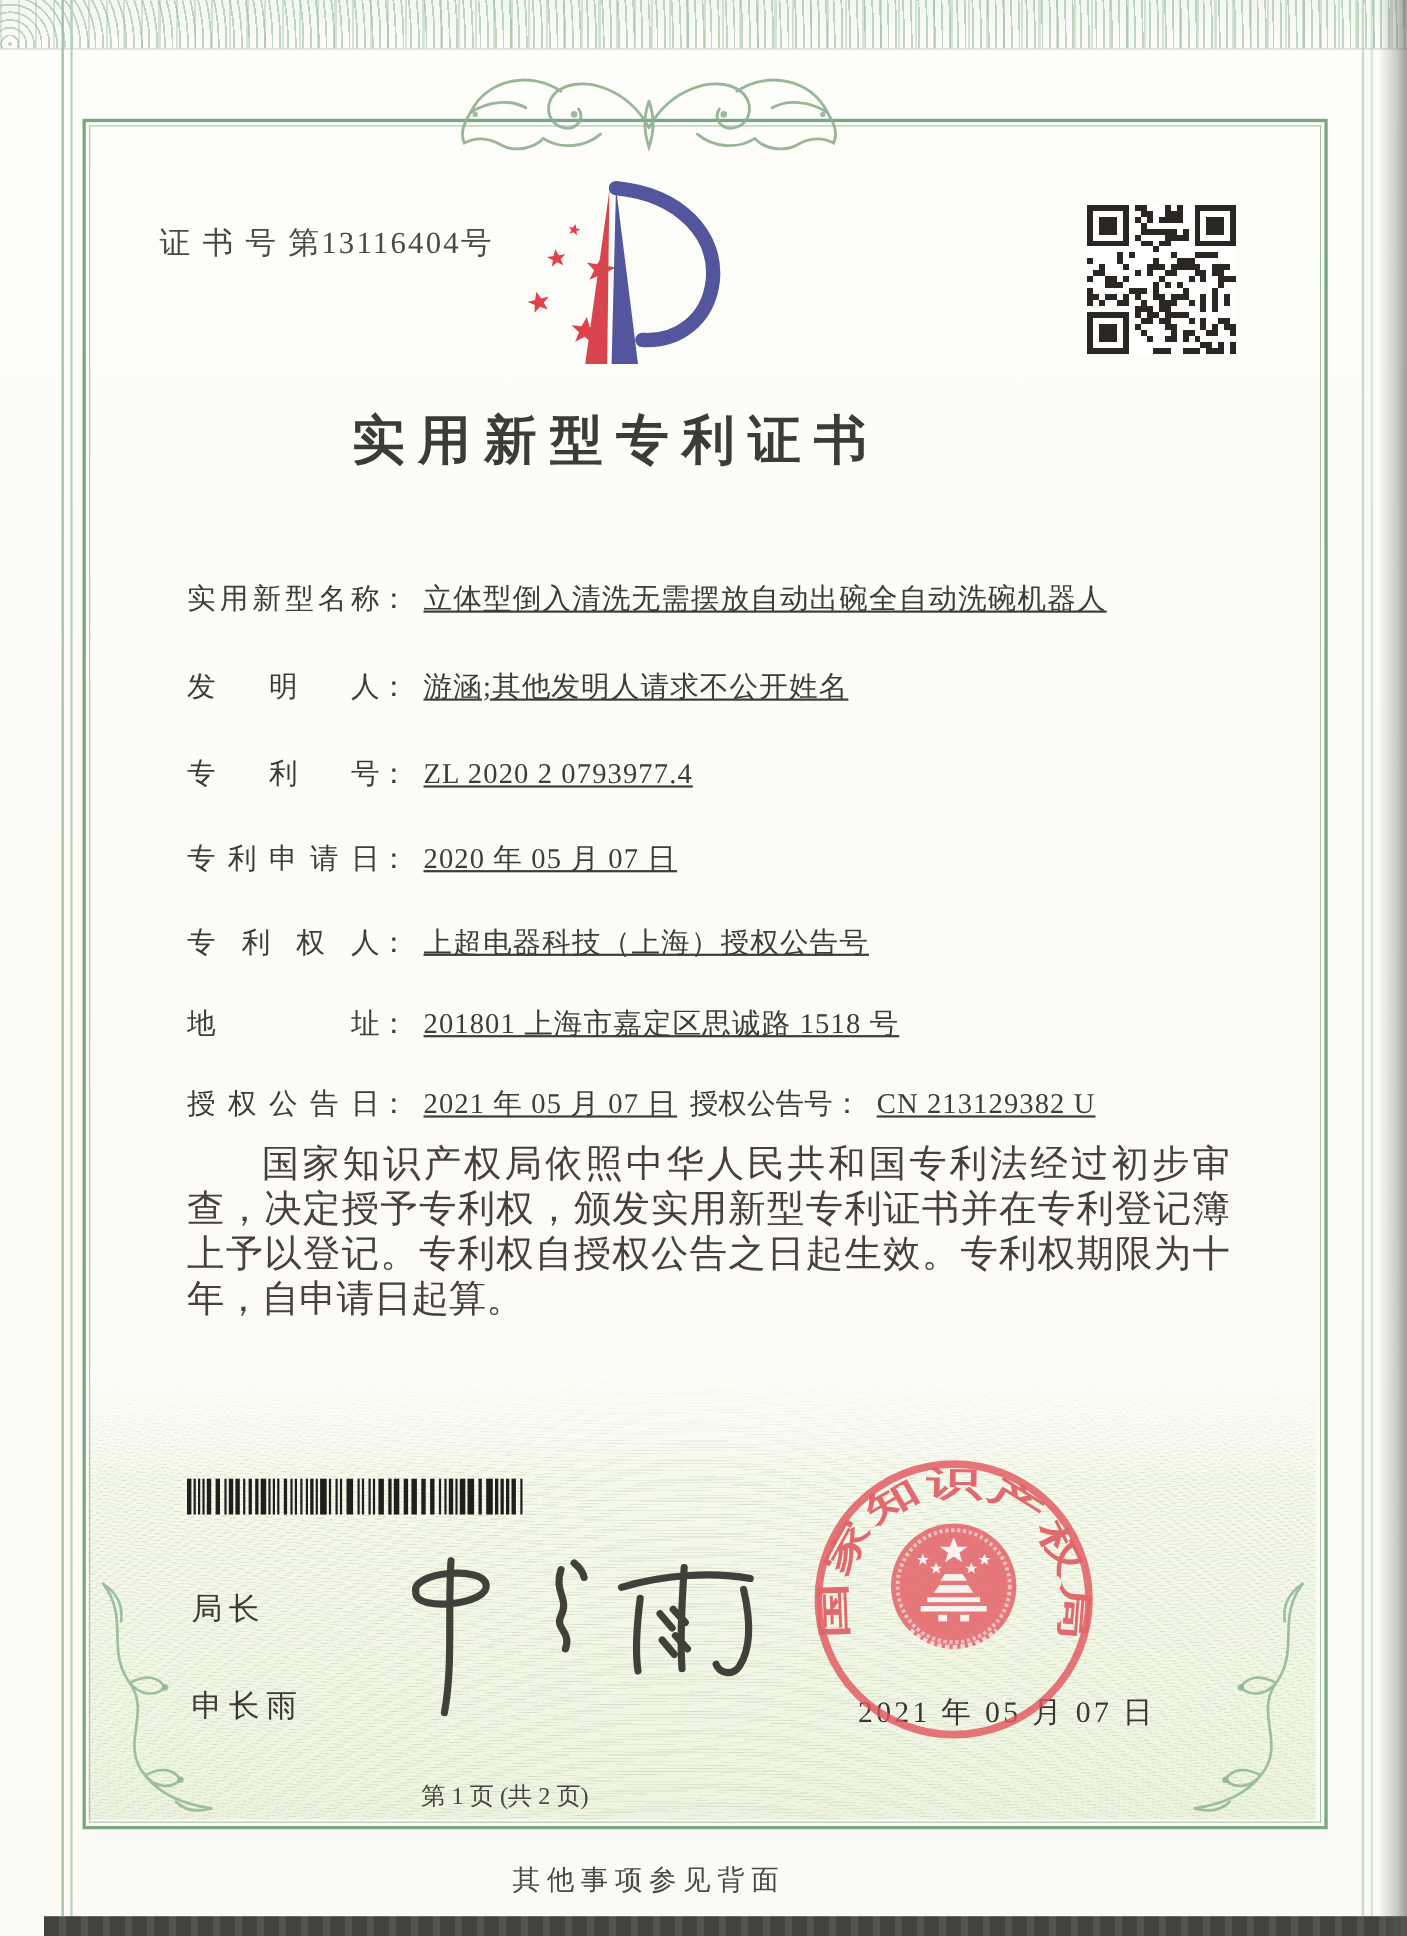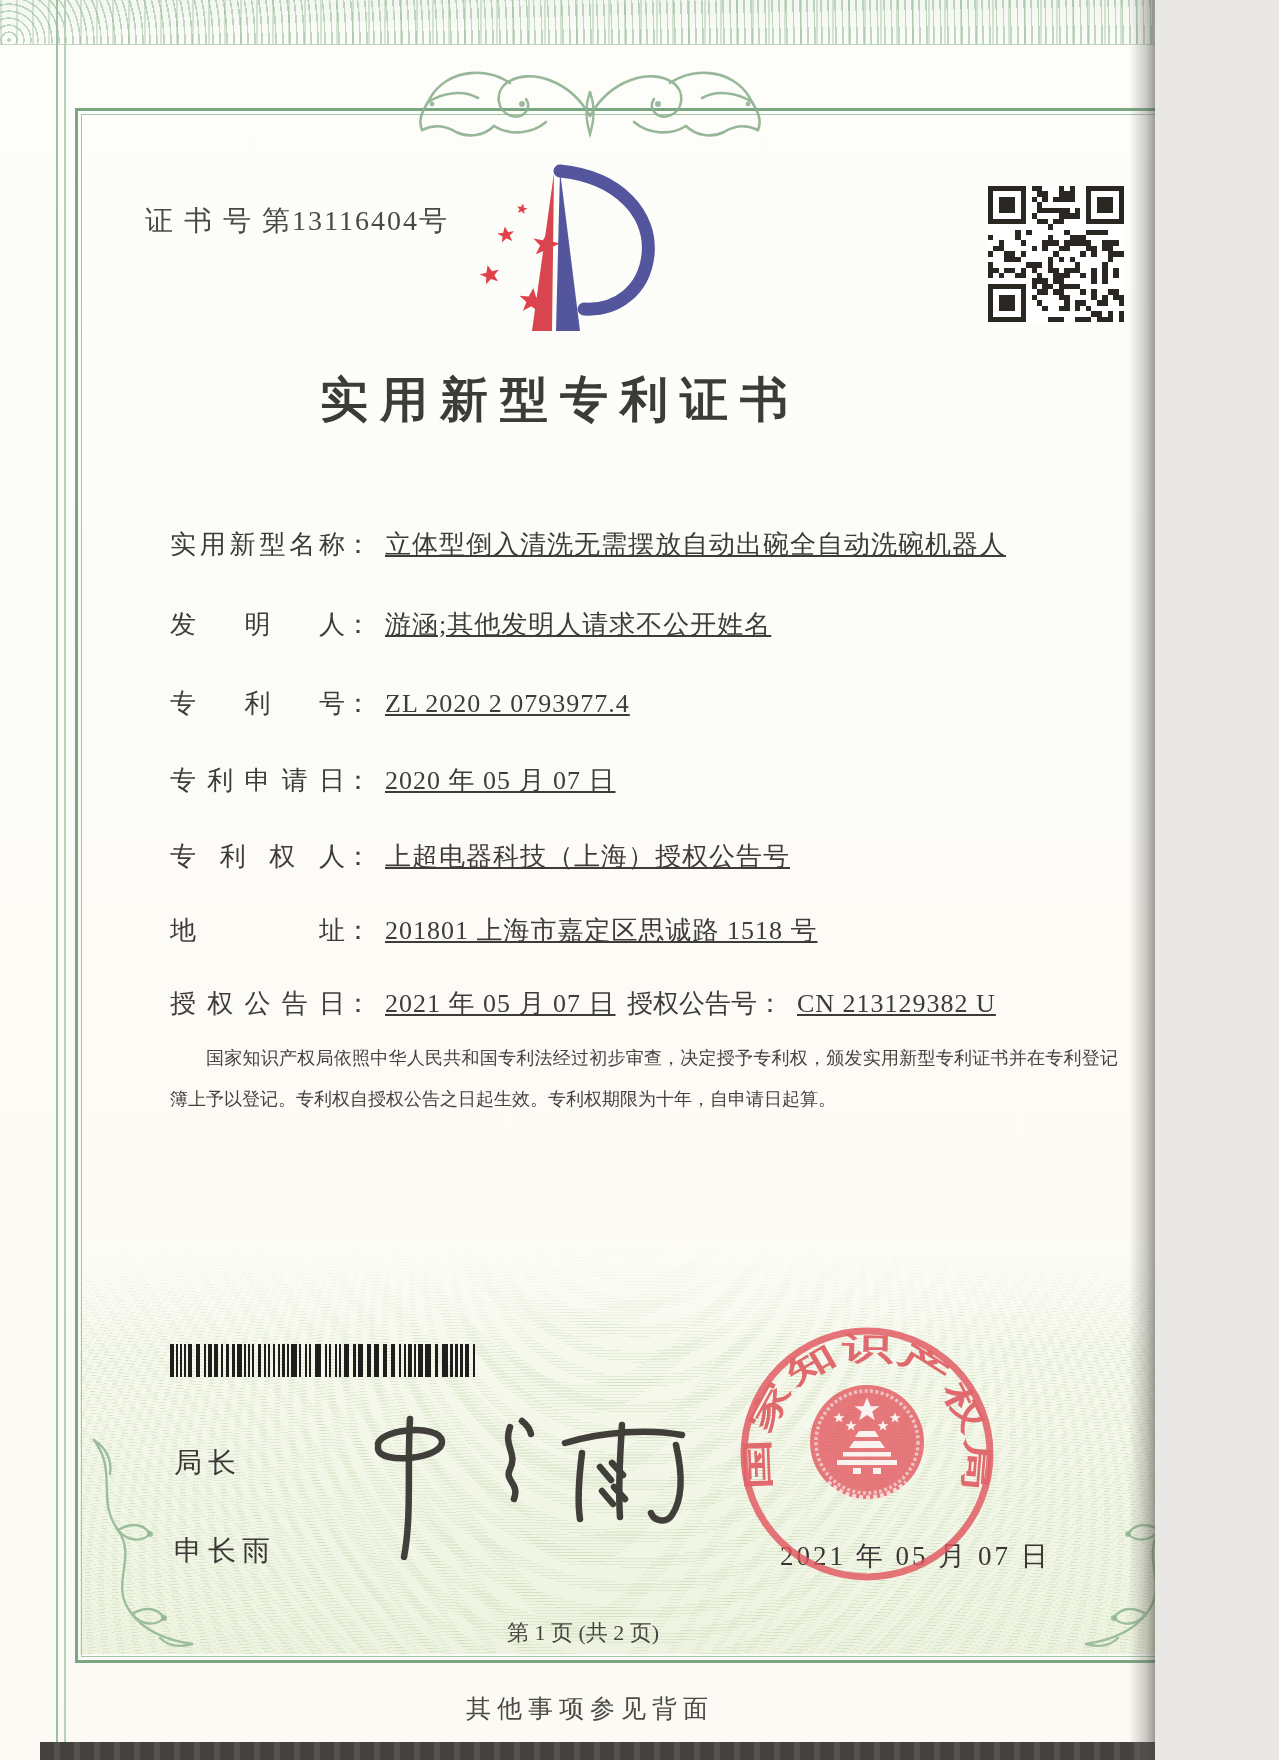--- a/index.html
+++ b/index.html
@@ -1,17 +1,17 @@
 <!DOCTYPE html>
 <html><head>
 <meta charset="utf-8">
 <style>
   html,body{margin:0;padding:0;}
   body{width:1279px;height:1760px;font-family:"Liberation Serif","DejaVu Serif",serif;background:#e9e8e4;}
-  .page{position:relative;width:1155px;height:1760px;overflow:hidden;
+  .page{position:relative;width:1279px;height:1760px;overflow:hidden;
         background:linear-gradient(180deg,#fdfdfa 0%,#fcfbf6 55%,#fbfaf4 100%);}
   
   .top-lace{position:absolute;left:0;top:0;width:1279px;height:44px;
     background:
       repeating-radial-gradient(circle 15px at 9px 40px, rgba(143,183,146,.55) 0 1.6px, transparent 1.6px 7px),
       repeating-linear-gradient(90deg, rgba(143,183,146,.35) 0 2px, transparent 2px 16px),
       linear-gradient(180deg,#f2f7ef,#fdfdfa);
     border-bottom:1px solid #c3d8c3;}
   .edge-left{position:absolute;left:56px;top:0;width:6px;height:1742px;
     border-left:2px solid #9cc0a0;border-right:2px solid #b7d2b8;}
@@ -38,31 +38,31 @@
   
   .cert-no{position:absolute;left:145px;top:202px;font-size:28px;color:#4a4946;letter-spacing:2px;z-index:3;}
   .title{position:absolute;left:200px;top:368px;width:720px;text-align:center;
     font-size:48px;font-weight:700;color:#3c3b39;letter-spacing:12px;z-index:3;}
   .row{position:absolute;left:170px;font-size:26px;color:#3e3c3a;white-space:nowrap;z-index:3;}
   .flabel{display:inline-block;width:175px;text-align:justify;text-align-last:justify;}
   .fcolon{display:inline-block;margin-right:14px;}
   .fvalue{letter-spacing:1px;text-decoration:underline;}
   .grant2{position:absolute;left:457px;top:0;white-space:nowrap;}
   .paras{position:absolute;left:170px;top:1038px;width:948px;z-index:3;
-    font-size:18px;line-height:41px;color:#45423e;text-align:justify;}
+    font-size:34px;line-height:41px;color:#45423e;text-align:justify;}
   .paras p{margin:0;text-indent:2em;}
   .barcode{position:absolute;left:170px;top:1344px;z-index:4;}
   .director-title{position:absolute;left:174px;top:1444px;font-size:28px;color:#3a3936;letter-spacing:6px;z-index:4;
     font-family:"Liberation Sans","DejaVu Sans",sans-serif;}
   .director-name{position:absolute;left:174px;top:1496px;font-size:28px;color:#3a3936;letter-spacing:6px;z-index:4;
     font-family:"Liberation Sans","DejaVu Sans",sans-serif;margin-top:36px;}
   .signature{position:absolute;left:360px;top:1405px;z-index:4;}
   .seal-date{position:absolute;left:780px;top:1538px;font-size:27px;color:#3b3633;letter-spacing:3px;z-index:4;white-space:nowrap;}
   .seal{position:absolute;left:736px;top:1320px;z-index:5;opacity:.88;}
-  .page-num{position:absolute;left:383px;top:1618px;width:400px;text-align:center;
+  .page-num{position:absolute;left:383px;top:1618px;width:400px;
     font-size:22px;color:#47453f;z-index:3;}
   .back-note{position:absolute;left:390px;top:1692px;width:400px;text-align:center;
     font-size:25px;color:#4b4944;letter-spacing:6px;z-index:3;}
   .logo{position:absolute;left:480px;top:163px;z-index:3;}
   .qr{position:absolute;left:988px;top:186px;z-index:3;}
 </style>
 </head>
 <body>
 
 <div class="page">

